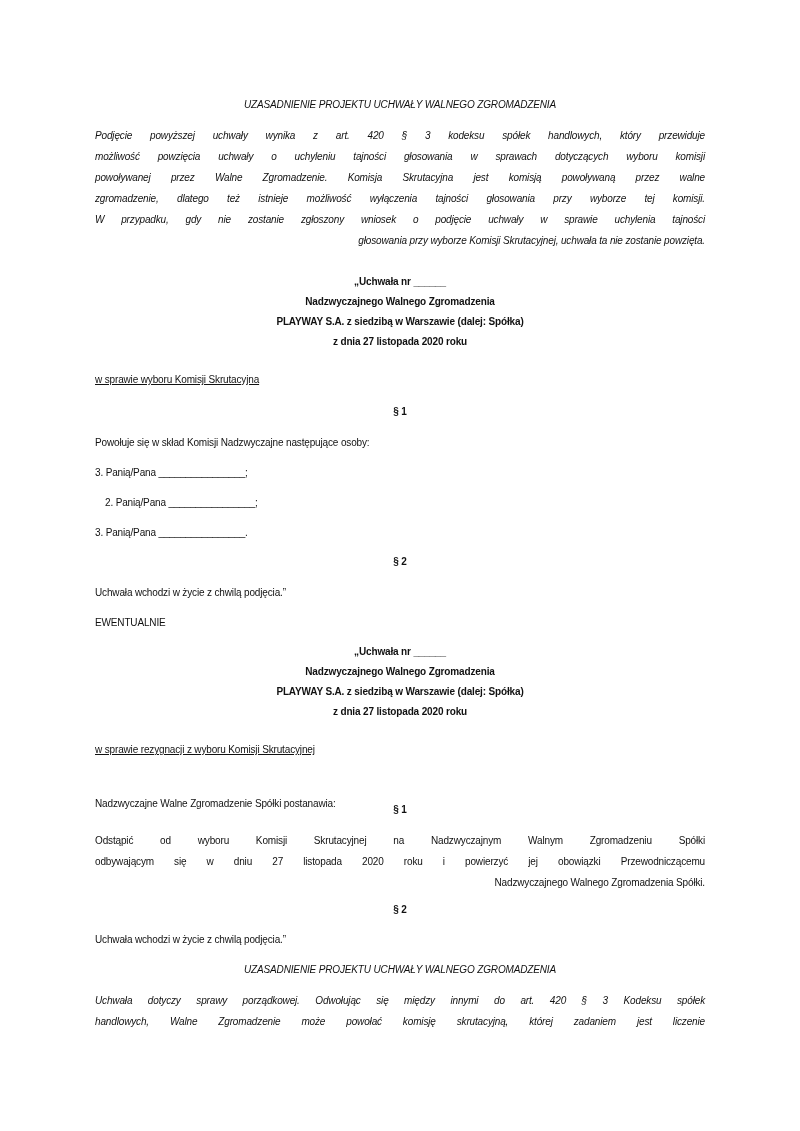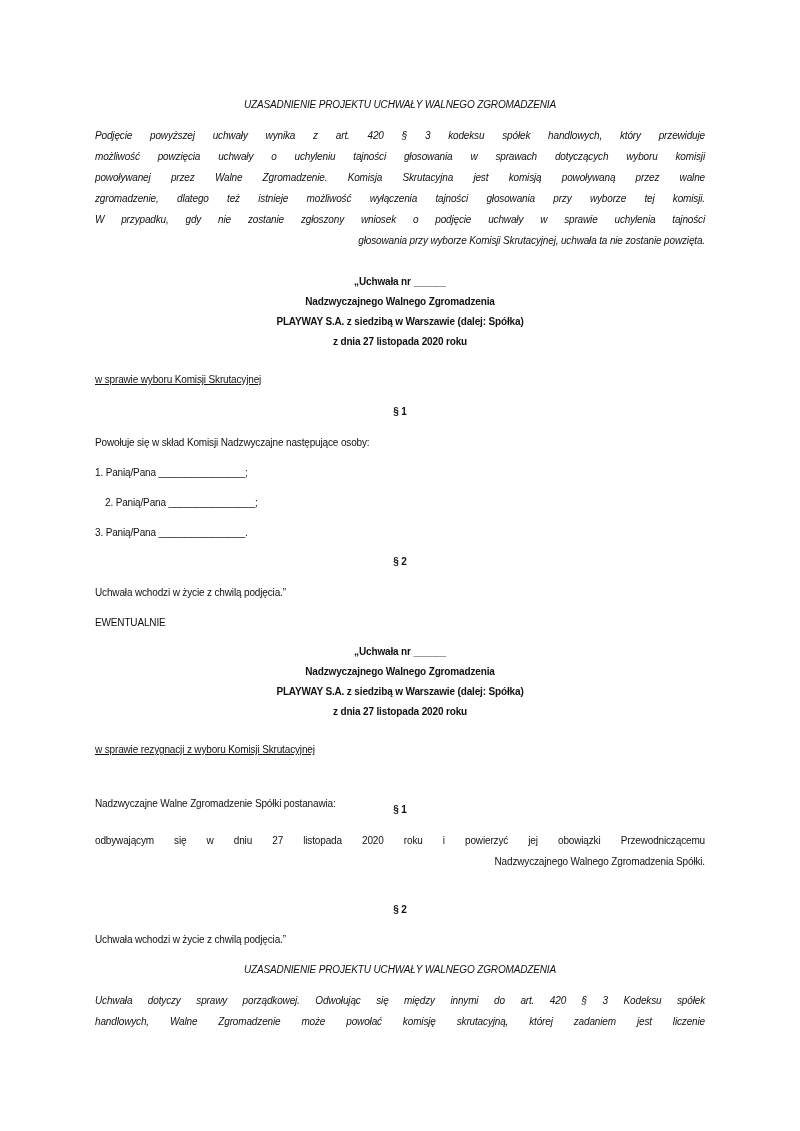--- a/index.html
+++ b/index.html
@@ -61,28 +61,28 @@
   </div>
 
   <div class="block center bold heading-block" style="top:272px;">
     <span class="line">„Uchwała nr ______</span>
     <span class="line">Nadzwyczajnego Walnego Zgromadzenia</span>
     <span class="line">PLAYWAY S.A. z siedzibą w Warszawie (dalej: Spółka)</span>
     <span class="line">z dnia 27 listopada 2020 roku</span>
   </div>
 
   <div class="block" style="top:370px;">
-    <span class="underline">w sprawie wyboru Komisji Skrutacyjnej</span>
+    <span class="underline">w sprawie wyboru Komisji Skrutacyjna</span>
   </div>
 
   <div class="block center bold" style="top:402px;">§ 1</div>
 
   <div class="block" style="top:433px;">Powołuje się w skład Komisji Nadzwyczajne następujące osoby:</div>
 
-  <div class="block" style="top:463px;">1. Panią/Pana ________________;</div>
+  <div class="block" style="top:463px;">3. Panią/Pana ________________;</div>
   <div class="block" style="top:493px;margin-left:10px;">2. Panią/Pana ________________;</div>
   <div class="block" style="top:523px;">3. Panią/Pana ________________.</div>
 
   <div class="block center bold" style="top:552px;">§ 2</div>
 
   <div class="block" style="top:583px;">Uchwała wchodzi w życie z chwilą podjęcia.”</div>
 
   <div class="block" style="top:613px;">EWENTUALNIE</div>
 
   <div class="block center bold heading-block" style="top:642px;">
@@ -94,20 +94,21 @@
 
   <div class="block" style="top:740px;">
     <span class="underline">w sprawie rezygnacji z wyboru Komisji Skrutacyjnej</span>
   </div>
 
   <div class="block" style="top:794px;">Nadzwyczajne Walne Zgromadzenie Spółki postanawia:</div>
 
   <div class="block center bold" style="top:800px;">§ 1</div>
 
   <div class="block" style="top:830px; line-height:21px;">
+    <span class="justify-line">Odstąpić od wyboru Komisji Skrutacyjnej na Nadzwyczajnym Walnym Zgromadzeniu Spółki</span>
     <span class="justify-line">odbywającym się w dniu 27 listopada 2020 roku i powierzyć jej obowiązki Przewodniczącemu</span>
     <span class="last-line">Nadzwyczajnego Walnego Zgromadzenia Spółki.</span>
   </div>
 
   <div class="block center bold" style="top:900px;">§ 2</div>
 
   <div class="block" style="top:930px;">Uchwała wchodzi w życie z chwilą podjęcia.”</div>
 
   <div class="block center italic" style="top:960px;">UZASADNIENIE PROJEKTU UCHWAŁY WALNEGO ZGROMADZENIA</div>
 

